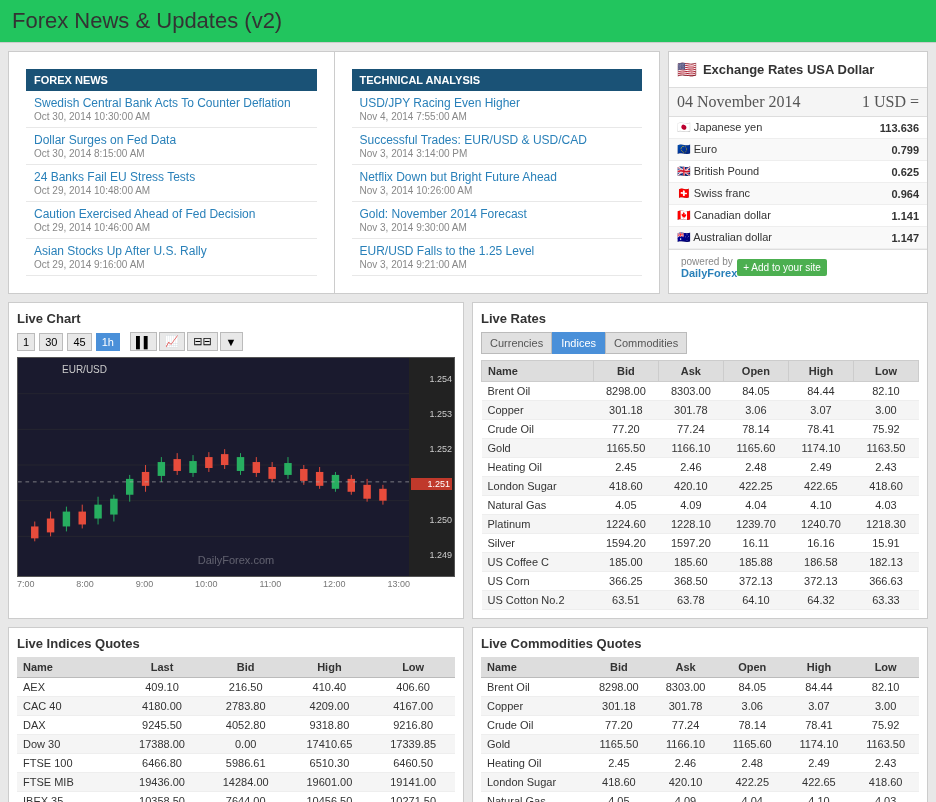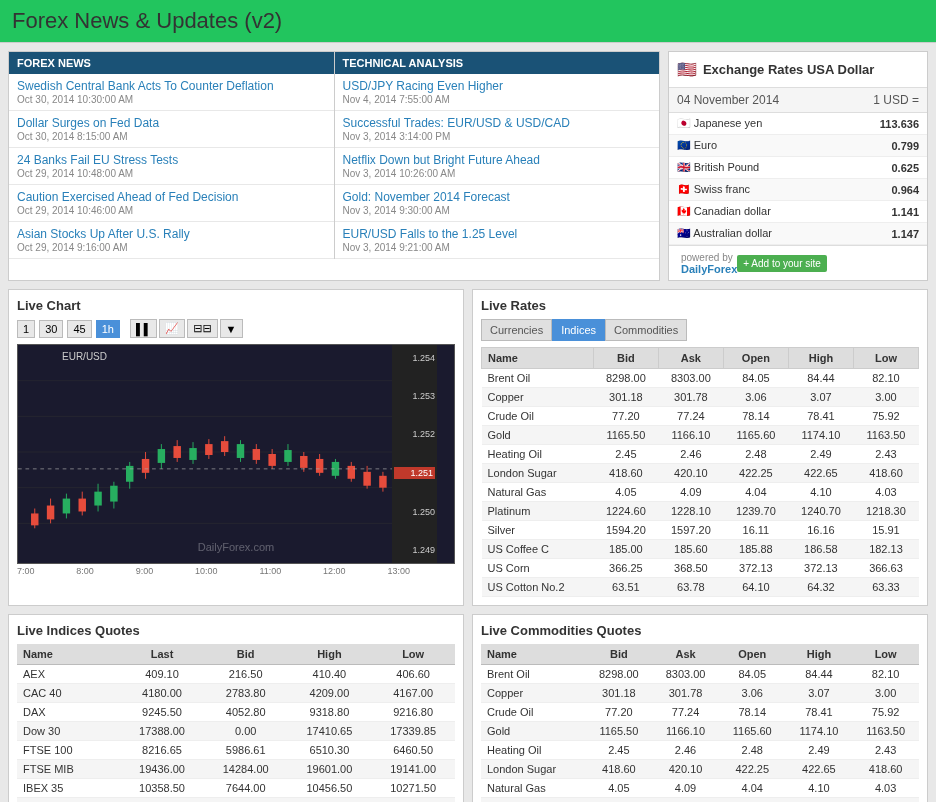--- a/index.html
+++ b/index.html
@@ -8,31 +8,31 @@
     h1.page-title { font-size: 22px; font-weight: normal; padding: 8px 12px; color: #333; background: #22c55e; border-bottom: 1px solid #ccc; }
     
     .main-wrapper { padding: 8px; display: flex; flex-direction: column; gap: 8px; }
     
     
     .top-section { display: flex; gap: 8px; }
     
     
     .news-panel { flex: 1; background: #fff; border: 1px solid #ccc; }
     .news-panel-inner { display: flex; }
-    .news-col { flex: 1; padding: 0; }
+    .news-col { flex: 1; padding: 17px; }
     .news-header { background: #1a5276; color: #fff; font-weight: bold; font-size: 11px; padding: 5px 8px; text-transform: uppercase; }
     .news-item { padding: 5px 8px; border-bottom: 1px solid #e8e8e8; }
     .news-item a { color: #2980b9; text-decoration: none; font-size: 12px; }
     .news-date { color: #888; font-size: 10px; margin-top: 1px; }
     .news-divider { width: 1px; background: #ccc; }
     
     
     .exchange-panel { width: 260px; background: #fff; border: 1px solid #ccc; font-size: 11px; }
     .exchange-header { display: flex; align-items: center; gap: 6px; padding: 8px; border-bottom: 1px solid #ddd; font-size: 13px; font-weight: bold; color: #333; }
-    .exchange-date-row { display: flex; justify-content: space-between; align-items: center; padding: 5px 8px; background: #f5f5f5; font-size: 12px; color: #555; border-bottom: 1px solid #ddd; }
+    .exchange-date-row { display: flex; justify-content: space-between; align-items: center; padding: 5px 8px; background: #f5f5f5; font-size: 16px; color: #555; border-bottom: 1px solid #ddd; font-family: Liberation Serif, serif; }
     .exchange-table { width: 100%; border-collapse: collapse; }
     .exchange-table tr { border-bottom: 1px solid #eee; }
     .exchange-table tr:nth-child(even) { background: #f9f9f9; }
     .exchange-table td { padding: 4px 8px; }
     .exchange-table td:last-child { text-align: right; font-weight: bold; }
     .powered-row { padding: 5px 12px; display: flex; justify-content: flex-start; align-items: center; border-top: 1px solid #ddd; }
     .powered-text { font-size: 10px; color: #888; }
     .dailyforex-link { color: #2980b9; font-weight: bold; font-size: 11px; }
     .add-site-btn { background: #4CAF50; color: #fff; border: none; padding: 3px 6px; font-size: 10px; cursor: pointer; border-radius: 2px; }
     
@@ -42,21 +42,21 @@
     
     .chart-panel { flex: 1; background: #fff; border: 1px solid #ccc; padding: 8px; }
     .chart-panel-title { font-size: 13px; font-weight: bold; margin-bottom: 6px; color: #333; }
     .chart-controls { display: flex; align-items: center; gap: 4px; margin-bottom: 6px; }
     .chart-btn { background: #e8e8e8; border: 1px solid #bbb; padding: 2px 5px; font-size: 11px; cursor: pointer; }
     .chart-btn.active { background: #4a90d9; color: #fff; border-color: #4a90d9; }
     .chart-type-btns { display: flex; gap: 2px; margin-left: 6px; }
     .chart-area { position: relative; background: #1a1a2e; border: 1px solid #555; height: 220px; overflow: hidden; }
     .chart-label { position: absolute; top: 6px; left: 8px; color: #ccc; font-size: 10px; padding-left: 36px; }
     .chart-watermark { position: absolute; bottom: 10px; left: 50%; transform: translateX(-50%); color: rgba(255,255,255,0.3); font-size: 11px; }
-    .chart-y-axis { position: absolute; right: 17px; top: 0; bottom: 0; width: 45px; background: #222; display: flex; flex-direction: column; justify-content: space-between; padding: 8px 2px; }
+    .chart-y-axis { position: absolute; right: 0; top: 0; bottom: 0; width: 45px; background: #222; display: flex; flex-direction: column; justify-content: space-between; padding: 16px 2px; }
     .chart-y-label { color: #ccc; font-size: 9px; text-align: right; }
     .chart-x-axis { display: flex; justify-content: space-between; padding: 2px 0; font-size: 9px; color: #777; padding-right: 45px; }
     .candle-area { position: absolute; left: 0; right: 45px; top: 0; bottom: 0; }
     
     
     .rates-panel { flex: 1; background: #fff; border: 1px solid #ccc; padding: 8px; }
     .rates-panel-title { font-size: 13px; font-weight: bold; margin-bottom: 6px; color: #333; }
     .rates-tabs { display: flex; gap: 0; margin-bottom: 6px; }
     .rates-tab { padding: 4px 8px; border: 1px solid #bbb; font-size: 11px; cursor: pointer; background: #e0e0e0; color: #555; }
     .rates-tab.active { background: #4a90d9; color: #fff; border-color: #4a90d9; }
@@ -417,21 +417,21 @@
             </tr>
             <tr>
               <td>Dow 30</td>
               <td>17388.00</td>
               <td>0.00</td>
               <td>17410.65</td>
               <td>17339.85</td>
             </tr>
             <tr>
               <td>FTSE 100</td>
-              <td>8216.65</td>
+              <td>6466.80</td>
               <td>5986.61</td>
               <td>6510.30</td>
               <td>6460.50</td>
             </tr>
             <tr>
               <td>FTSE MIB</td>
               <td>19436.00</td>
               <td>14284.00</td>
               <td>19601.00</td>
               <td>19141.00</td>

